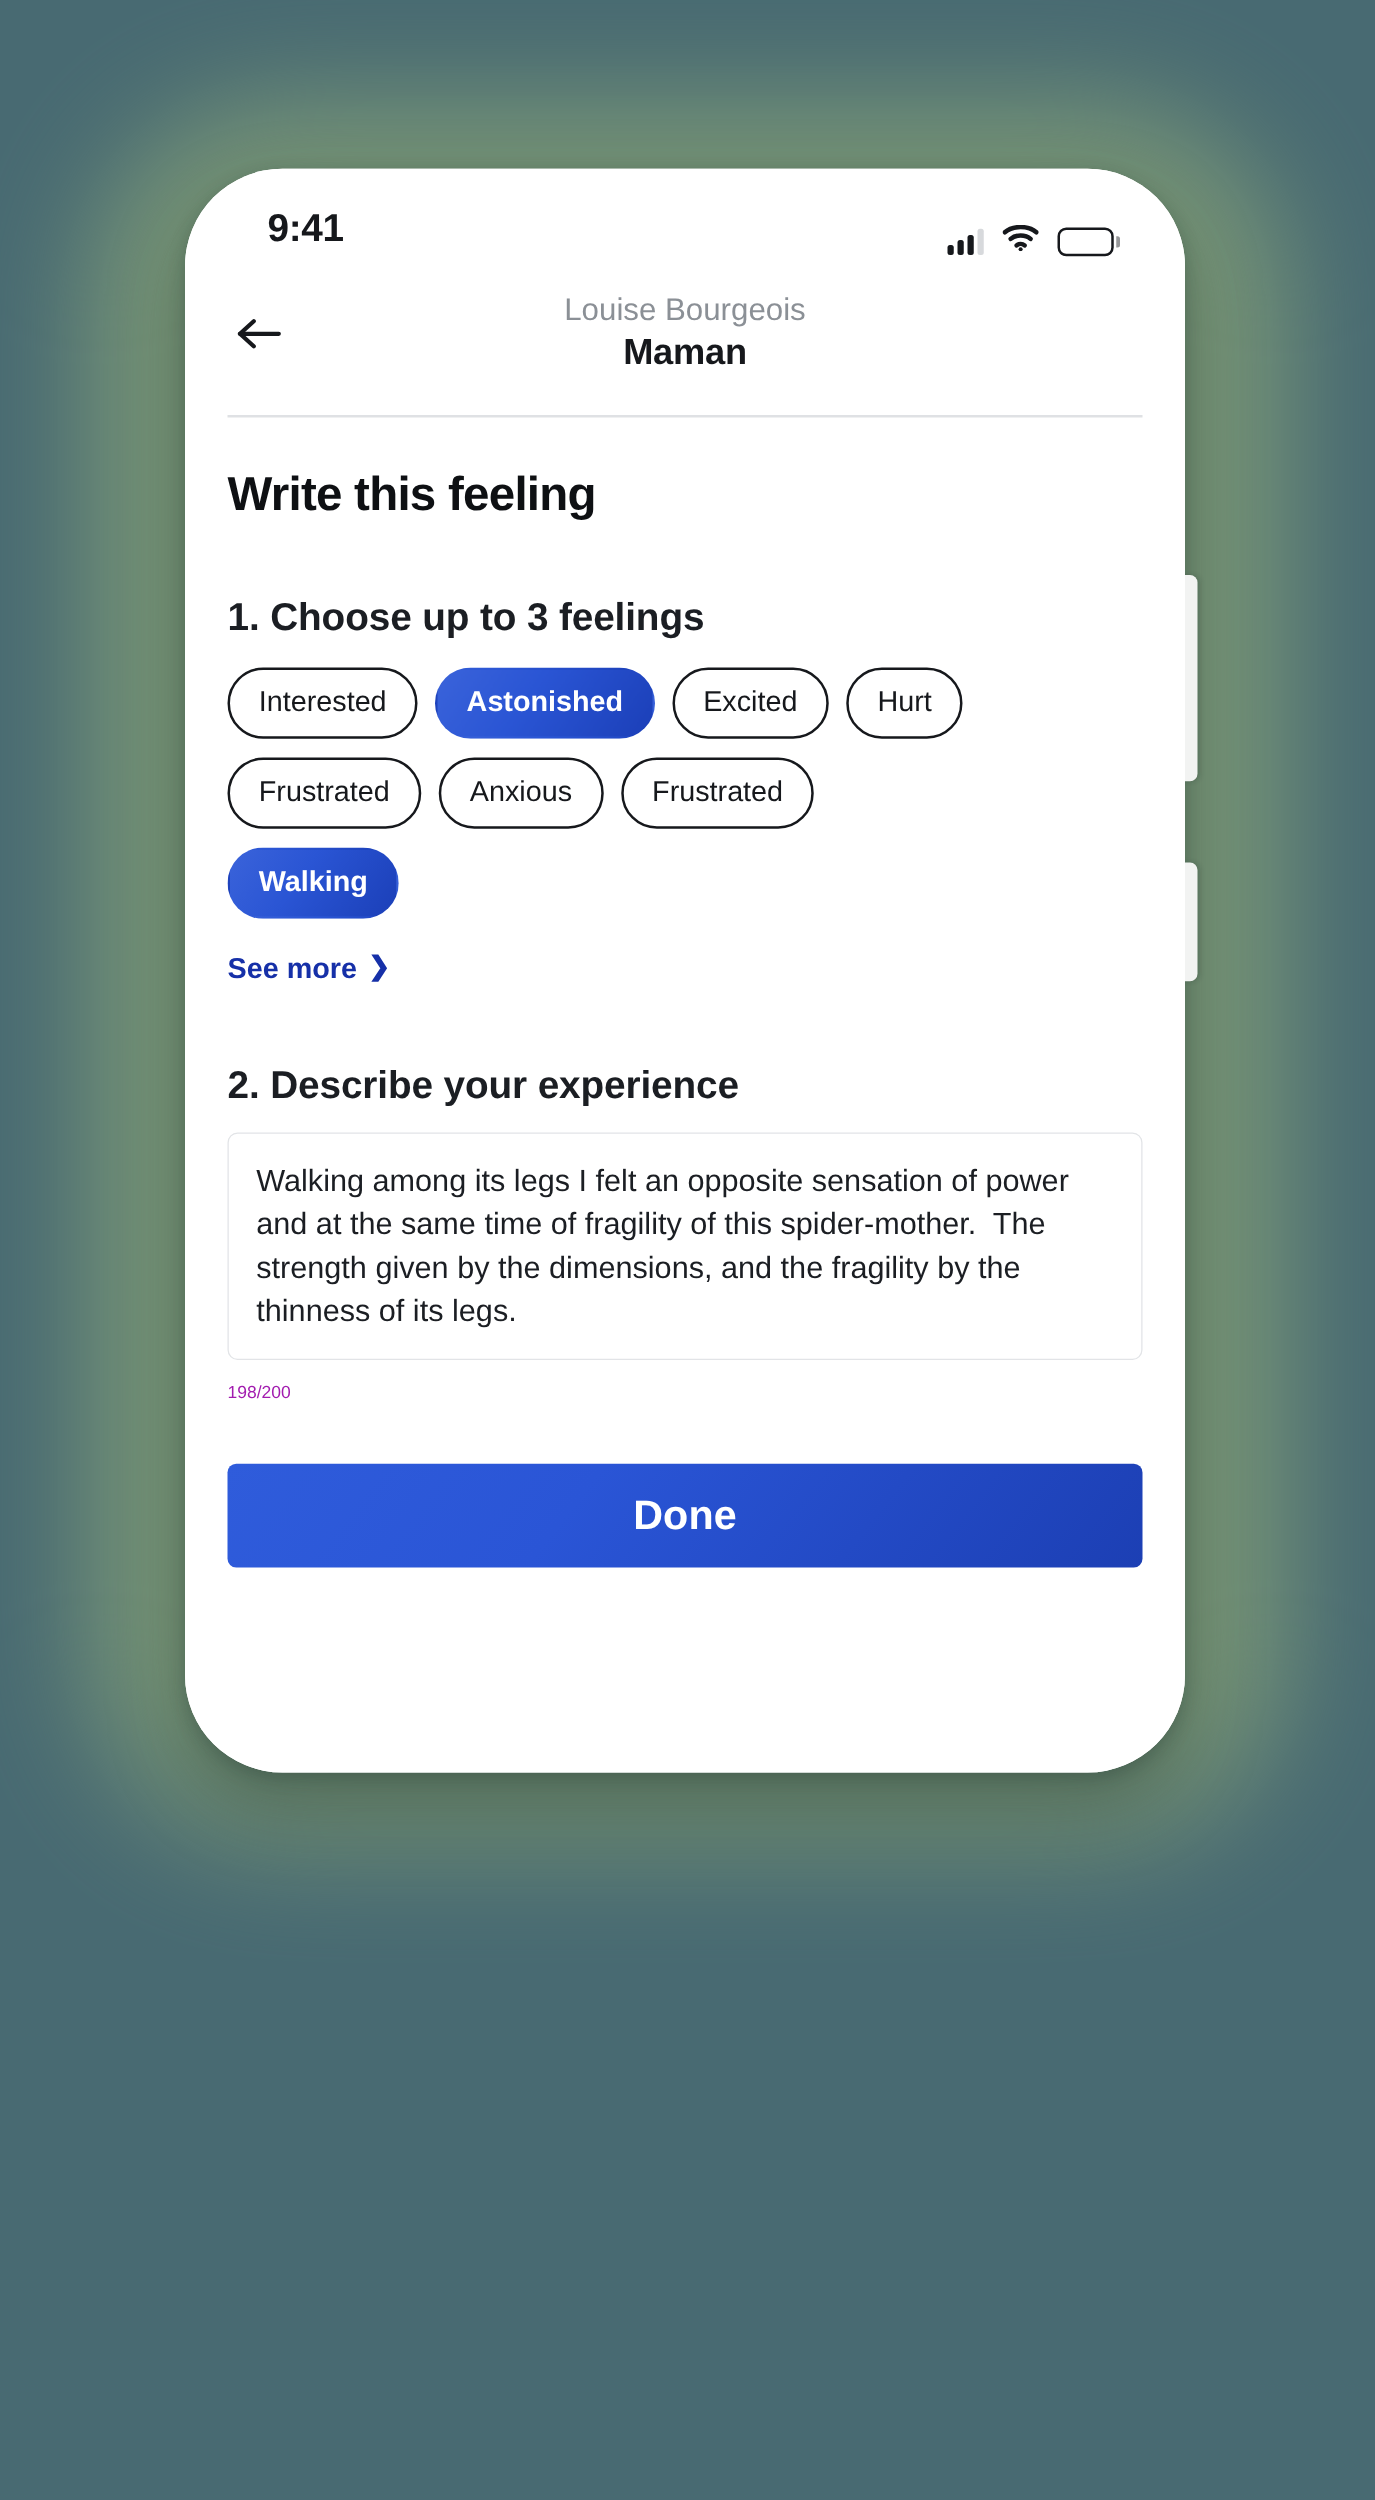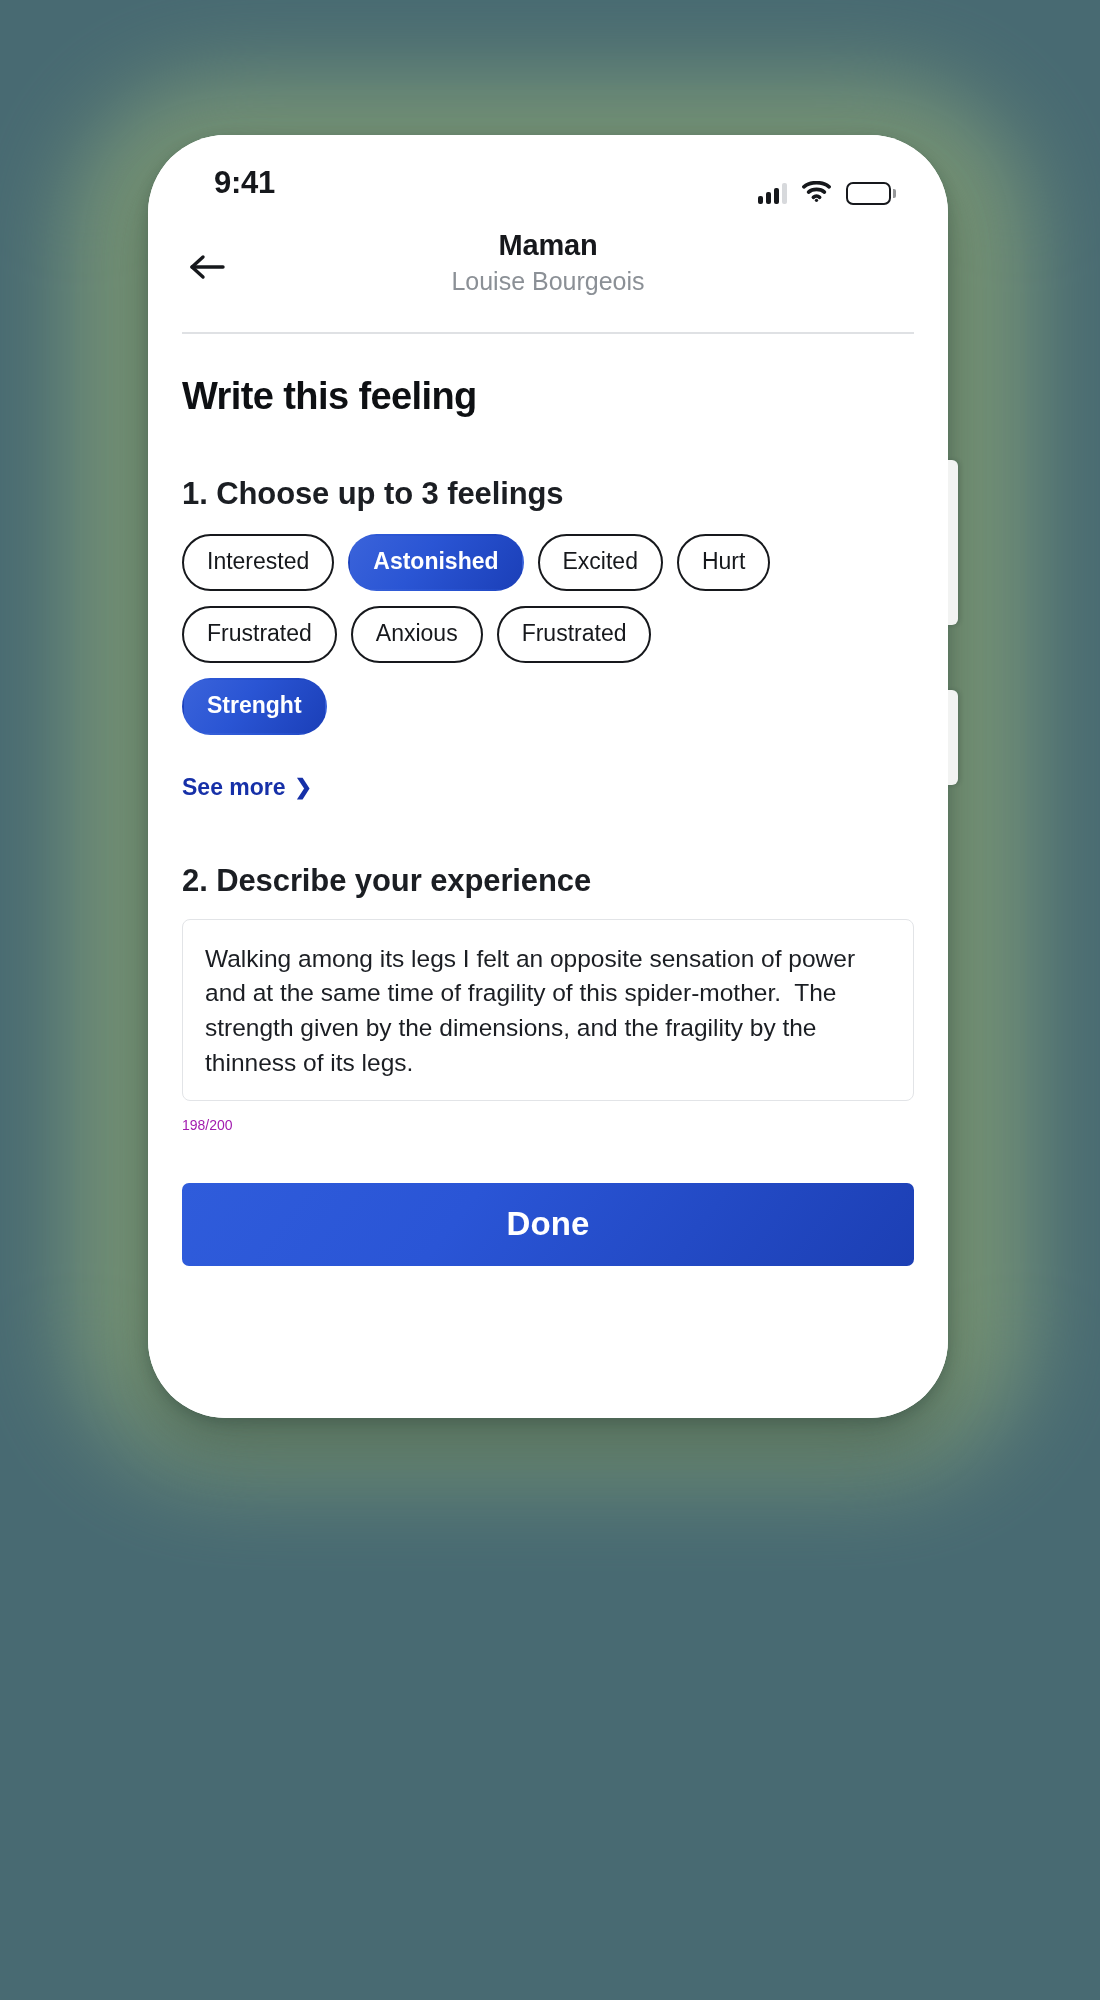--- a/index.html
+++ b/index.html
@@ -214,21 +214,21 @@
     white-space: nowrap;
   }
   .chip.selected {
     border-color: transparent;
     color: #ffffff;
     font-weight: 700;
     background: linear-gradient(125deg, #3a63da 0%, #2a55d4 42%, #1b3fb8 100%);
   }
 
   #see-more-link {
-    margin-top: 39px;
+    margin-top: 26px;
     display: inline-flex;
     align-items: center;
     gap: 9px;
     font-size: 23px;
     font-weight: 700;
     color: #1630a8;
     cursor: pointer;
   }
   #see-more-chevron-icon {
     font-size: 21px;
@@ -318,42 +318,42 @@
     <div id="nav-header">
       <div id="back-button">
         <span>
           <svg width="40" height="30" viewBox="0 0 40 30" fill="none" xmlns="http://www.w3.org/2000/svg">
             <path d="M36 15 H5" stroke="#16181c" stroke-width="3.4" stroke-linecap="round"></path>
             <path d="M16 5 L5 15 L16 25" stroke="#16181c" stroke-width="3.4" stroke-linecap="round" stroke-linejoin="round"></path>
           </svg>
         </span>
       </div>
       <div id="nav-titles">
+        <div id="nav-subtitle">Louise Bourgeois</div>
         <div id="nav-title">Maman</div>
-        <div id="nav-subtitle">Louise Bourgeois</div>
       </div>
     </div>
     <div id="nav-divider"></div>
 
     <div id="content">
 
       <h1 id="page-title">Write this feeling</h1>
 
       <div id="section-feelings">
         <div class="section-heading">1. Choose up to 3 feelings</div>
 
         <div id="chips-container">
           <button class="chip">Interested</button>
           <button class="chip selected">Astonished</button>
           <button class="chip">Excited</button>
           <button class="chip">Hurt</button>
           <button class="chip">Frustrated</button>
           <button class="chip">Anxious</button>
           <button class="chip">Frustrated</button>
-          <button class="chip selected">Strenght</button>
+          <button class="chip selected">Walking</button>
         </div>
 
         <div id="see-more-link">
           <span>See more</span>
           <span id="see-more-chevron-icon">❯</span>
         </div>
       </div>
 
       <div id="section-experience">
         <div class="section-heading">2. Describe your experience</div>

